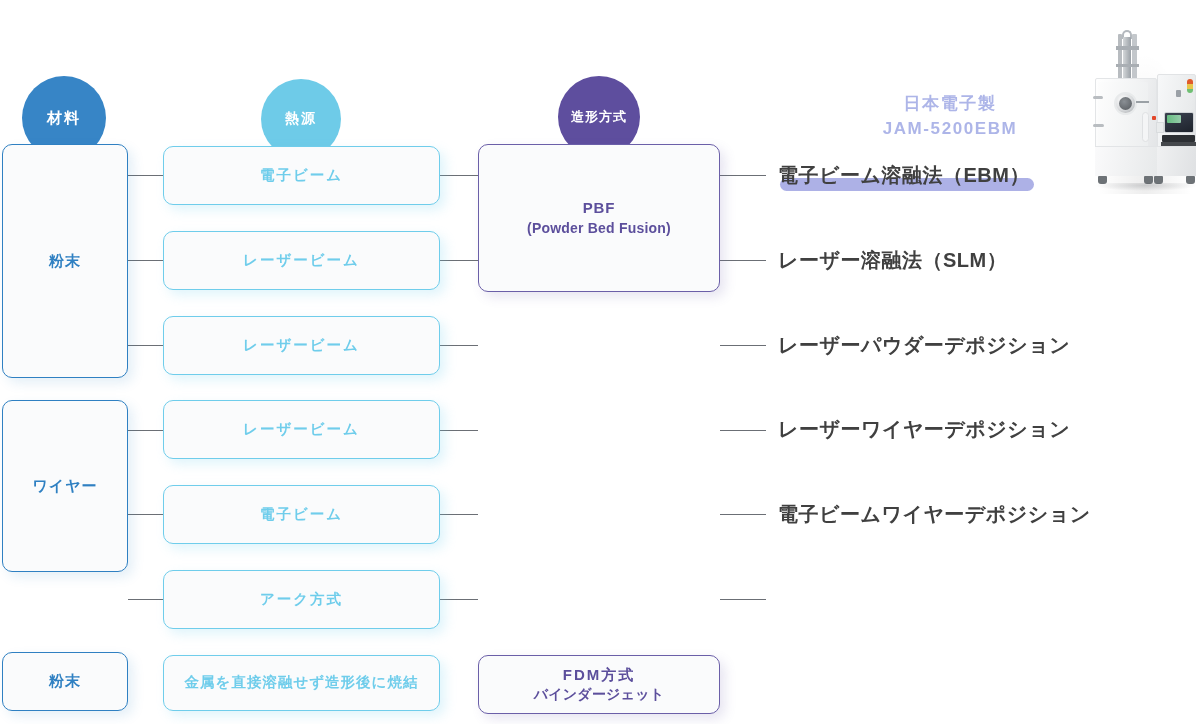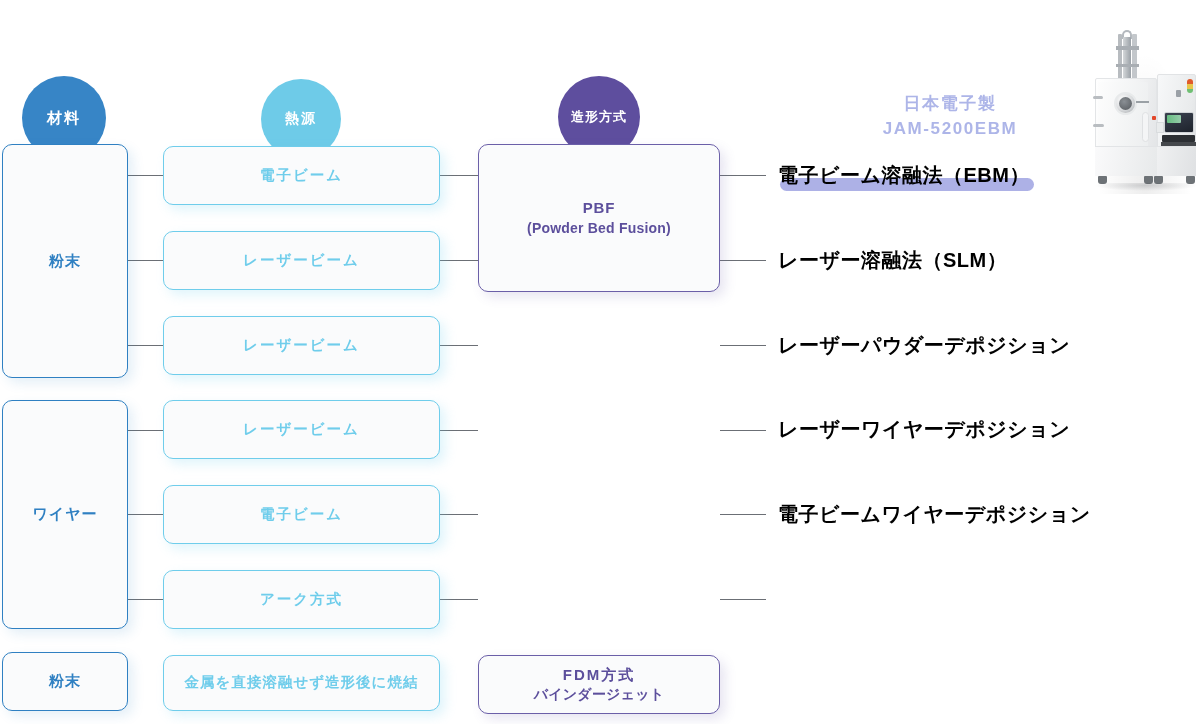--- a/index.html
+++ b/index.html
@@ -88,21 +88,21 @@
   
   .conn {
     position: absolute;
     height: 1.4px;
     background: #6b6f75;
   }
 
   
   .result {
     position: absolute;
-    color: #000000;
+    color: #404040;
     font-weight: bold;
     font-size: 20px;
     letter-spacing: 0.5px;
     white-space: nowrap;
   }
   .result-hl {
     position: relative;
     display: inline-block;
   }
   .result-hl .hl-bar {
@@ -251,21 +251,21 @@
   </div>
 
   <div class="badge badge-proc" style="left:558px; top:76px; width:82px; height:82px; font-size:13px; letter-spacing:1px;">
     <span>造形方式</span>
   </div>
 
   <div class="node mat-box" style="left:2px; top:144px; width:126px; height:234px;">
     <span>粉末</span>
   </div>
 
-  <div class="node mat-box" style="left:2px; top:400px; width:126px; height:229px;">
+  <div class="node mat-box" style="left:2px; top:400px; width:126px; height:172px;">
     <span>ワイヤー</span>
   </div>
 
   <div class="node mat-box" style="left:2px; top:652px; width:126px; height:59px;">
     <span>粉末</span>
   </div>
 
   <div class="node heat-box" style="left:163px; top:146px; width:277px; height:59px;">
     <span>電子ビーム</span>
   </div>

